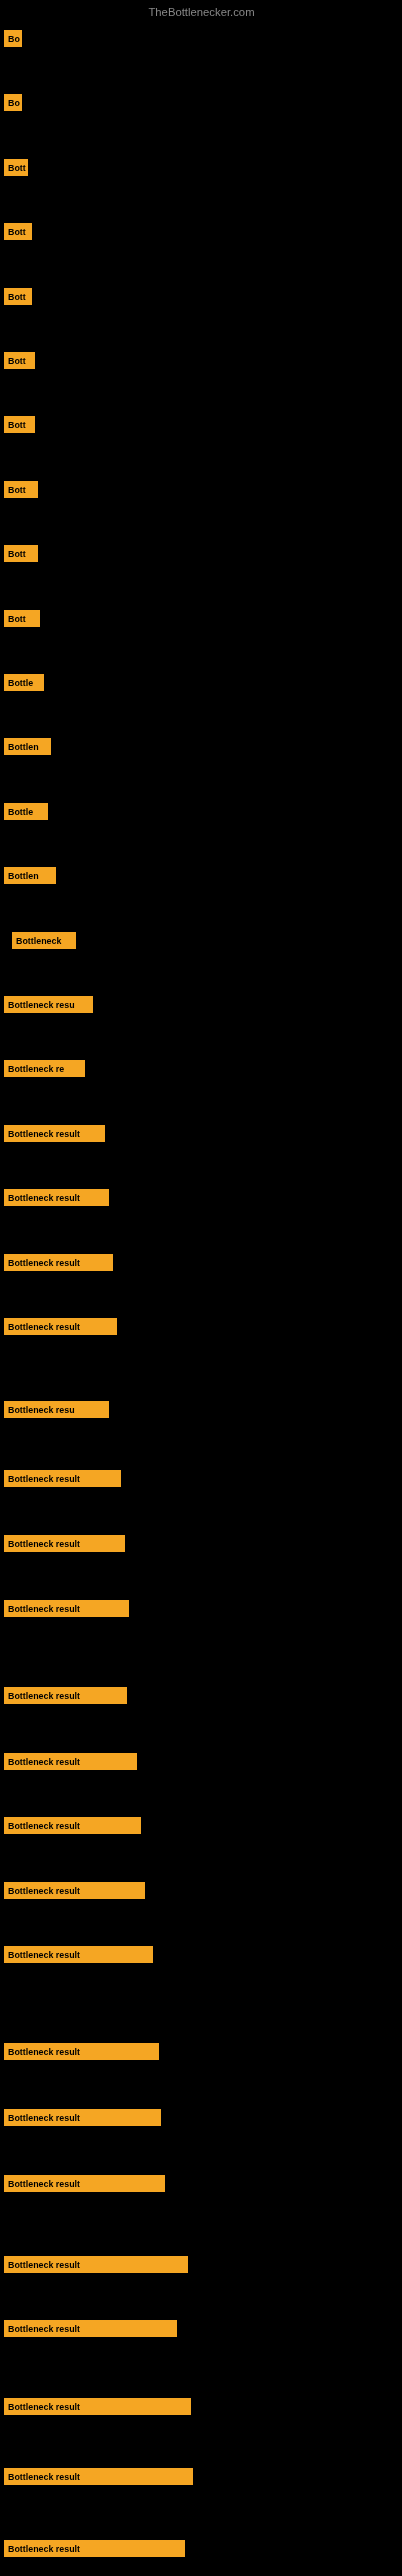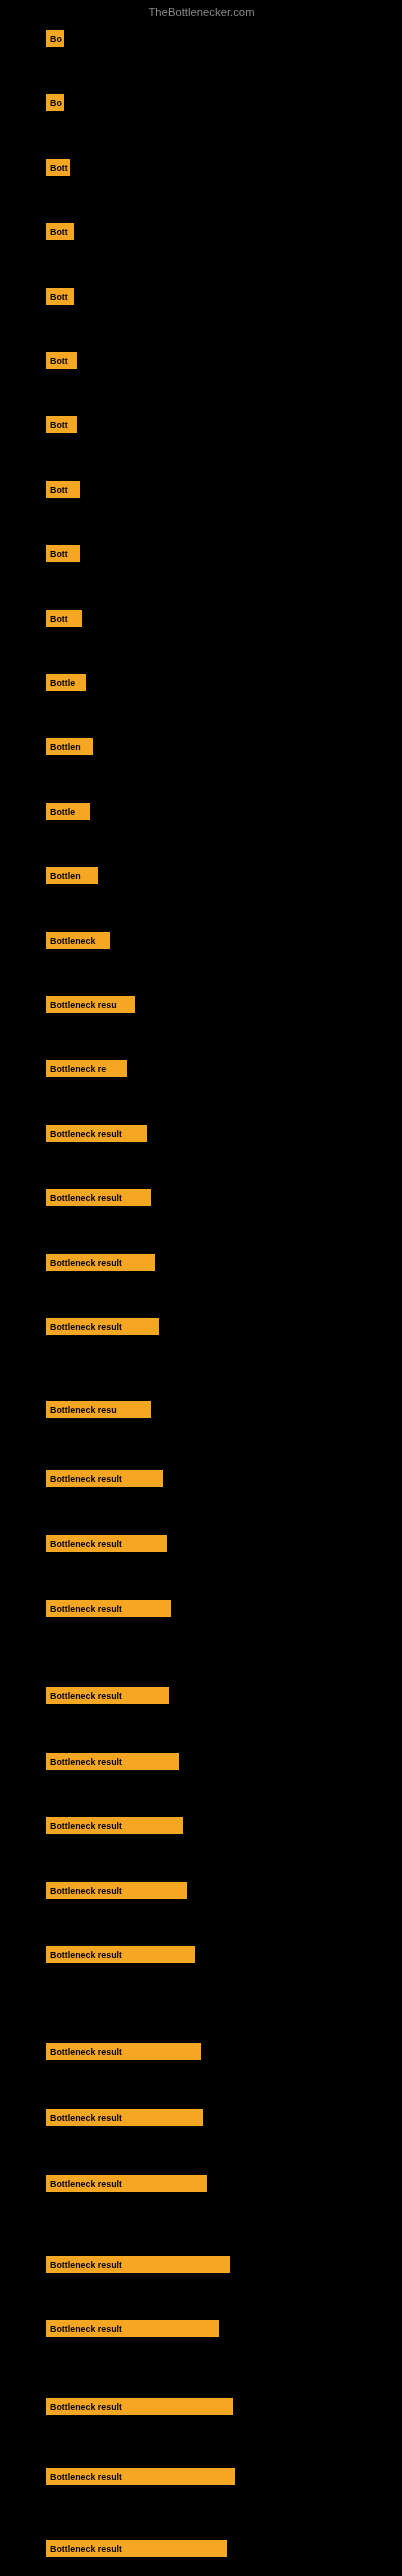--- a/index.html
+++ b/index.html
@@ -23,21 +23,20 @@
       top: 0;
       left: 0;
       right: 0;
     }
     .items-container {
       position: absolute;
       top: 24px;
       left: 0;
       right: 0;
       padding: 8px 8px;
-      margin-left: 42px;
     }
     .item-row {
       display: flex;
       align-items: center;
       margin-bottom: 0px;
       padding: 6.4px 4px;
     }
     .label-box {
       background-color: #F5A623;
       color: #000000;
@@ -91,21 +90,21 @@
     </div>
     <div class="item-row" style="position: absolute; top: 708px; left: 0px; right: 0px;">
       <span class="label-box" style="width: 47px;">Bottlen</span>
     </div>
     <div class="item-row" style="position: absolute; top: 773px; left: 0px; right: 0px;">
       <span class="label-box" style="width: 44px;">Bottle</span>
     </div>
     <div class="item-row" style="position: absolute; top: 837px; left: 0px; right: 0px;">
       <span class="label-box" style="width: 52px;">Bottlen</span>
     </div>
-    <div class="item-row" style="position: absolute; top: 902px; left: 0px; right: 0px;">
+    <div class="item-row" style="position: absolute; top: 902px; left: 8px; right: 0px;">
       <span class="label-box" style="width: 64px;">Bottleneck</span>
     </div>
     <div class="item-row" style="position: absolute; top: 966px; left: 0px; right: 0px;">
       <span class="label-box" style="width: 89px;">Bottleneck resu</span>
     </div>
     <div class="item-row" style="position: absolute; top: 1030px; left: 0px; right: 0px;">
       <span class="label-box" style="width: 81px;">Bottleneck re</span>
     </div>
     <div class="item-row" style="position: absolute; top: 1095px; left: 0px; right: 0px;">
       <span class="label-box" style="width: 101px;">Bottleneck result</span>

